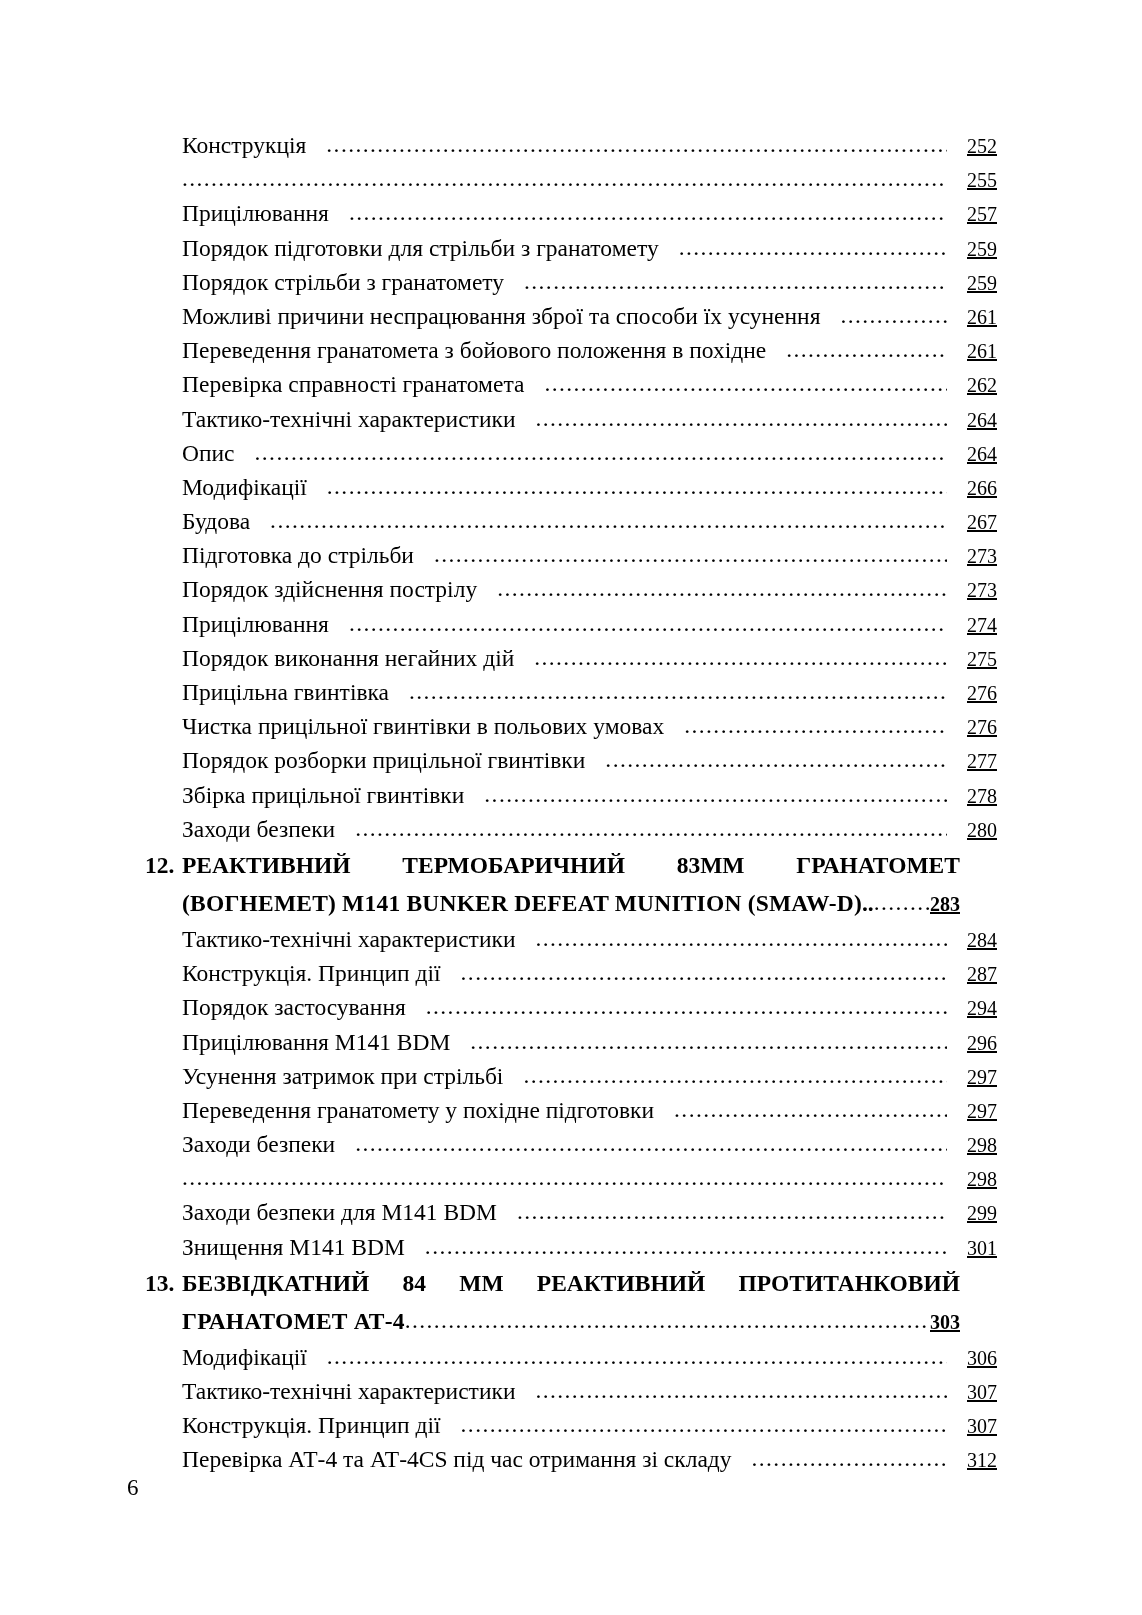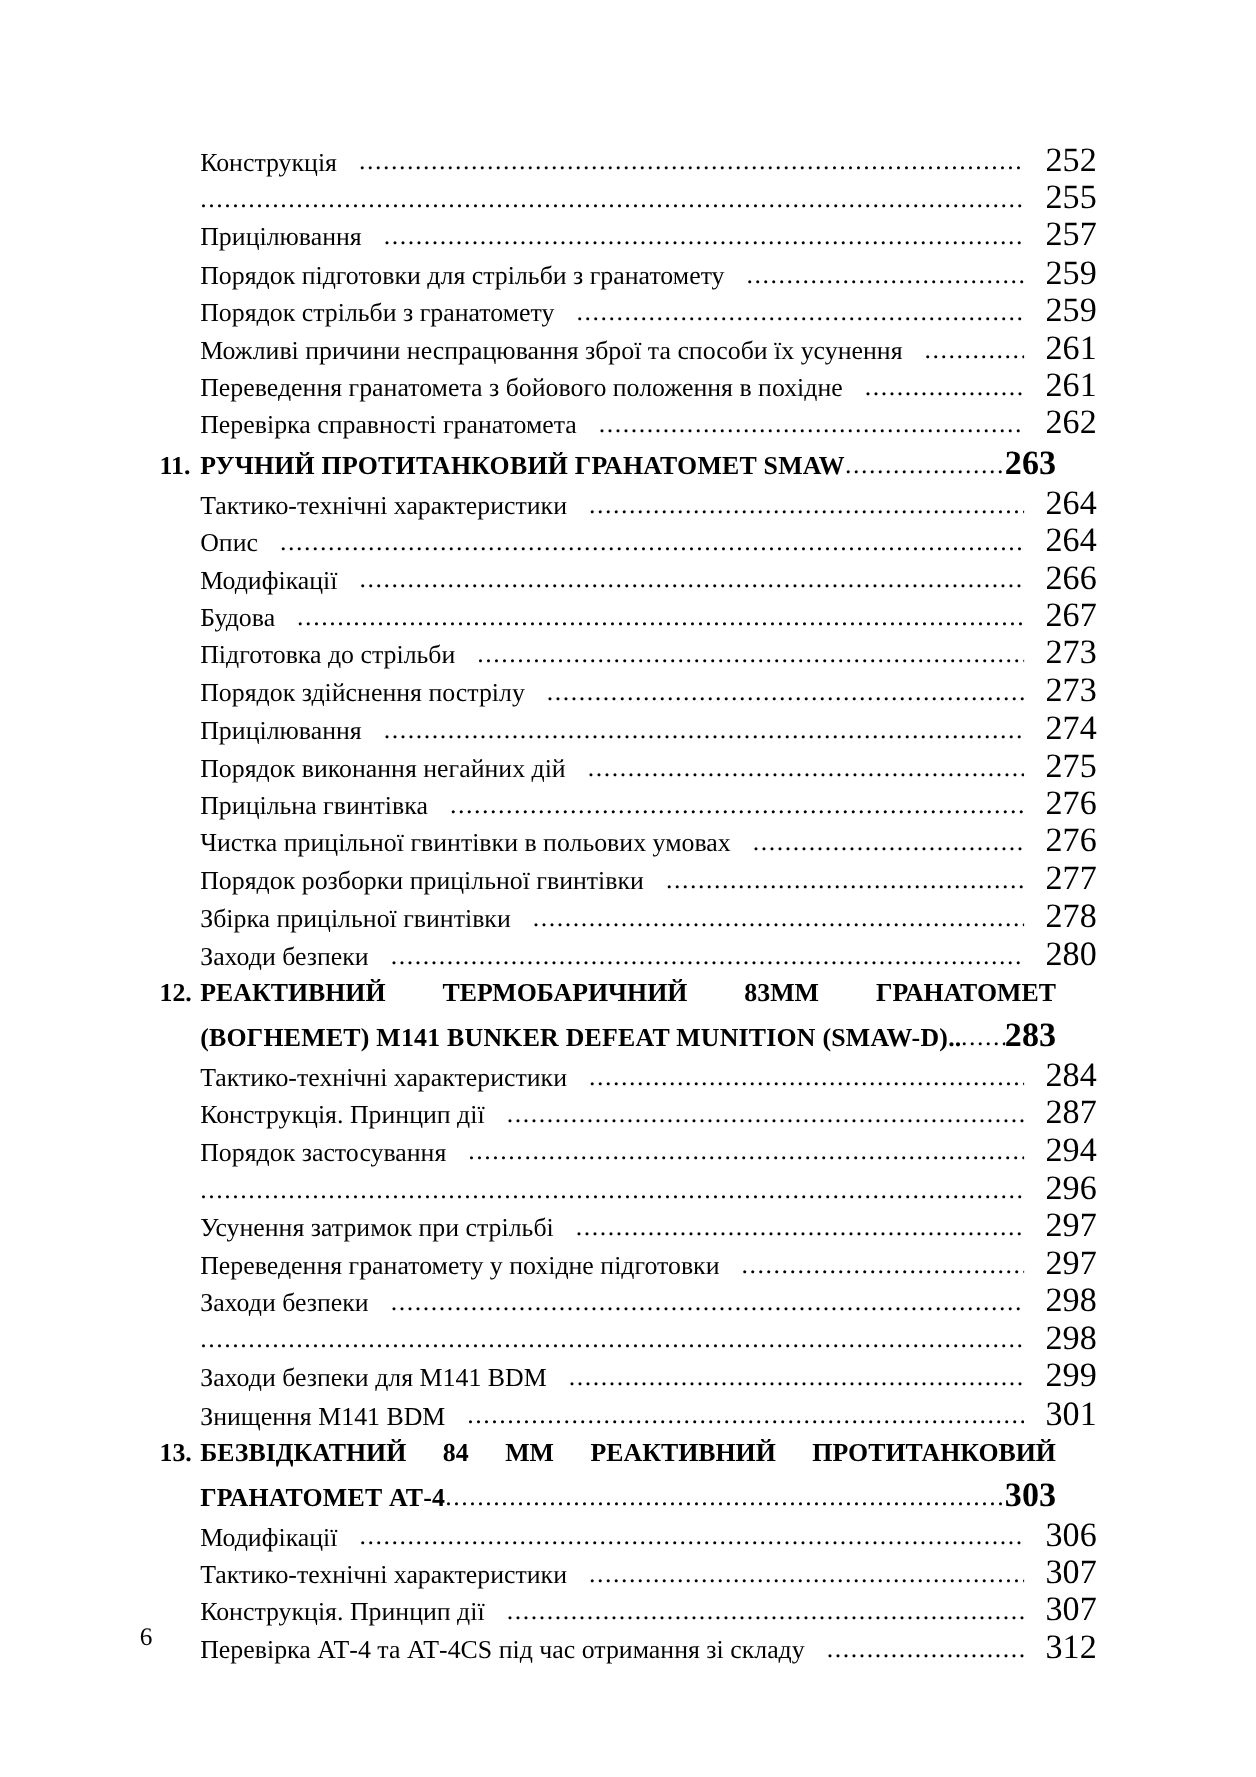--- a/index.html
+++ b/index.html
@@ -64,21 +64,22 @@
     font-size: 23.5px;
     color: #000;
   }
   .leader::after {
     content: "...........................................................................................................................................................................";
   }
 
   .page-num {
     flex: 0 0 auto;
     text-align: right;
-    font-size: 31px;
+    font-size: 20px;
+    text-decoration: underline;
   }
 
   
   .toc-row.chapter {
     font-weight: bold;
     height: 38px;
     line-height: 38px;
     font-size: 23.5px;
   }
   .chapter-num {
@@ -176,26 +177,20 @@
       </div>
       <div class="toc-row entry">
         <span class="entry-label">Переведення гранатомета з бойового положення в похідне</span>
         <span class="leader"></span>
         <span class="page-num">261</span>
       </div>
       <div class="toc-row entry">
         <span class="entry-label">Перевірка справності гранатомета</span>
         <span class="leader"></span>
         <span class="page-num">262</span>
-      </div>
-      <div class="toc-row chapter">
-        <span class="chapter-num">11.</span>
-        <span class="chapter-title">РУЧНИЙ ПРОТИТАНКОВИЙ ГРАНАТОМЕТ SMAW</span>
-        <span class="leader"></span>
-        <span class="page-num">263</span>
       </div>
       <div class="toc-row entry">
         <span class="entry-label">Тактико-технічні характеристики</span>
         <span class="leader"></span>
         <span class="page-num">264</span>
       </div>
       <div class="toc-row entry">
         <span class="entry-label">Опис</span>
         <span class="leader"></span>
         <span class="page-num">264</span>
@@ -281,20 +276,21 @@
         <span class="entry-label">Конструкція. Принцип дії</span>
         <span class="leader"></span>
         <span class="page-num">287</span>
       </div>
       <div class="toc-row entry">
         <span class="entry-label">Порядок застосування</span>
         <span class="leader"></span>
         <span class="page-num">294</span>
       </div>
       <div class="toc-row entry">
+        <span class="entry-label">Прицілювання M141 BDM</span>
         <span class="leader"></span>
         <span class="page-num">296</span>
       </div>
       <div class="toc-row entry">
         <span class="entry-label">Усунення затримок при стрільбі</span>
         <span class="leader"></span>
         <span class="page-num">297</span>
       </div>
       <div class="toc-row entry">
         <span class="entry-label">Переведення гранатомету у похідне підготовки</span>

